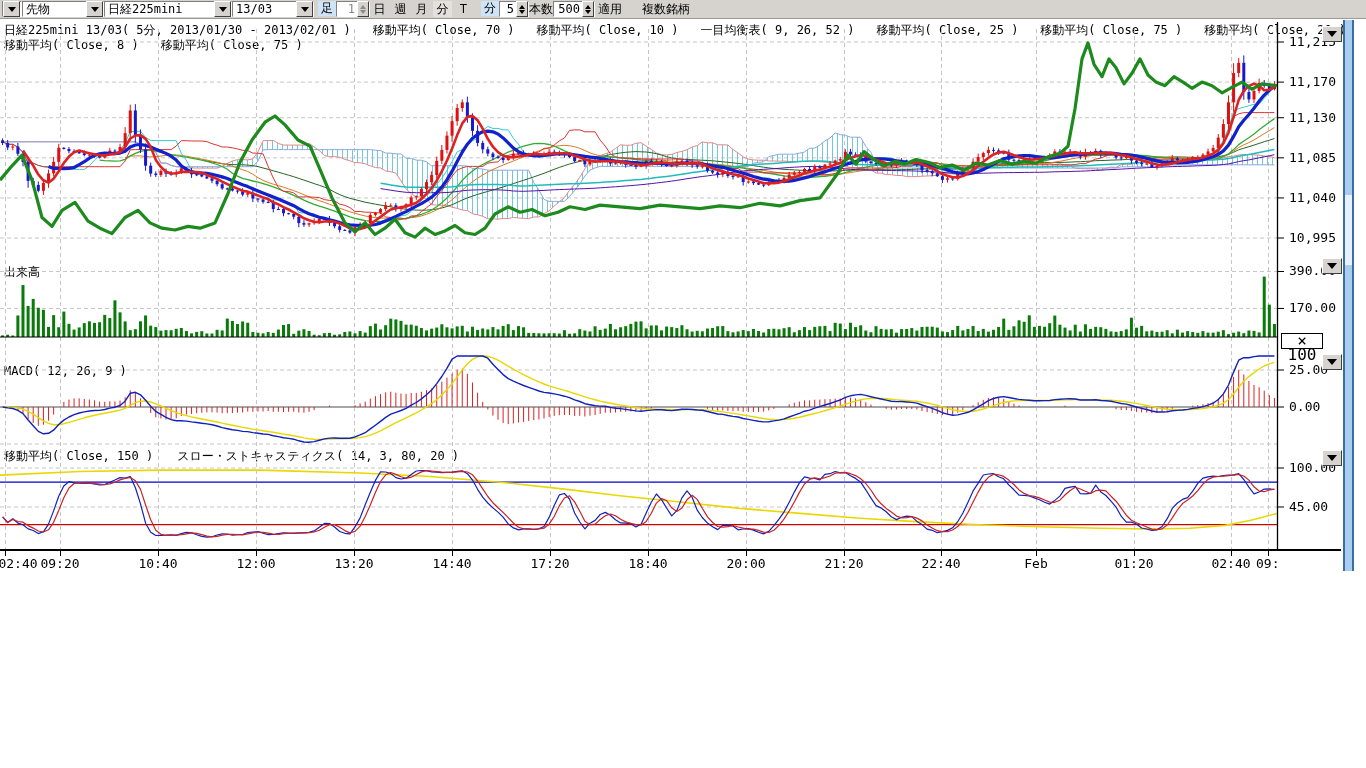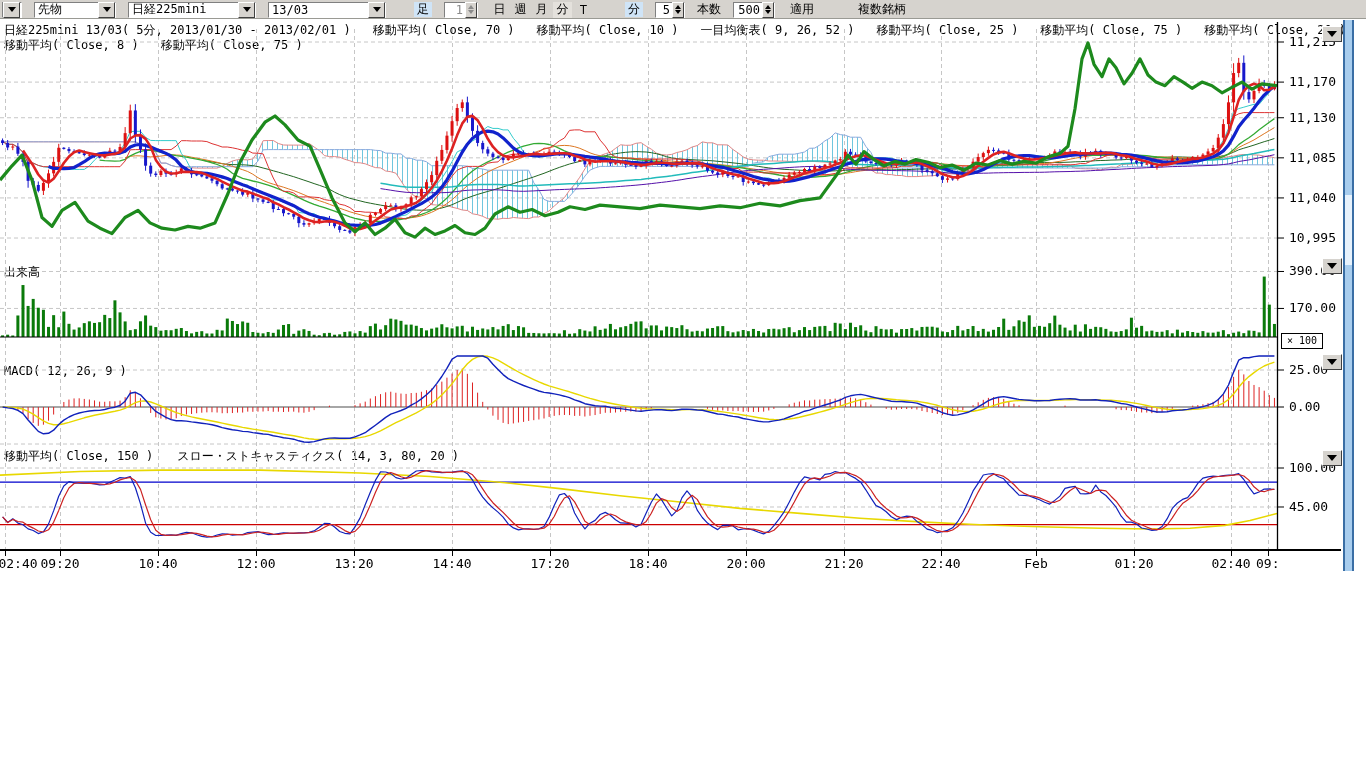--- a/index.html
+++ b/index.html
@@ -1,20 +1,20 @@
 <!DOCTYPE html>
 <html><head>
 <meta charset="utf-8">
 <style>
   html,body{margin:0;padding:0;background:#fff;}
   #app{position:relative;width:1366px;height:768px;background:#fff;overflow:hidden;
        font-family:"DejaVu Sans Mono",monospace;color:#000;}
   
   #toolbar{position:absolute;left:0;top:0;width:1366px;height:19px;background:#d6d3ce;
-           border-bottom:1px solid #9a9a94;display:flex;align-items:center;gap:12px;
+           border-bottom:1px solid #9a9a94;display:flex;gap:0;
            padding:1px 2px 0 2px;box-sizing:border-box;font-size:12px;}
   .combo{display:flex;align-items:center;height:16px;background:#fff;
          border-top:1px solid #808080;border-left:1px solid #808080;
          border-bottom:1px solid #fff;border-right:1px solid #fff;box-sizing:border-box;}
   .combo .txt{padding:0 3px;white-space:nowrap;overflow:hidden;flex:1;}
   .drop-btn{width:15px;height:14px;background:#d6d3ce;border-top:1px solid #fff;border-left:1px solid #fff;
             border-right:1px solid #404040;border-bottom:1px solid #404040;display:flex;
             align-items:center;justify-content:center;flex:none;}
   .tri-down{width:0;height:0;border-left:4px solid transparent;border-right:4px solid transparent;
             border-top:5px solid #000;}
@@ -38,21 +38,21 @@
         border-right:1px solid #fff;border-bottom:1px solid #fff;background:#e4e1dc;}
   
   .legend-row{position:absolute;left:4px;display:flex;gap:22px;font-size:12px;white-space:nowrap;}
   .ptitle{position:absolute;left:4px;font-size:12px;white-space:nowrap;display:flex;gap:24px;}
   .axis-btn{position:absolute;width:18px;height:14px;background:#d6d3ce;
         border-top:1px solid #fff;border-left:1px solid #fff;
         border-right:1px solid #404040;border-bottom:1px solid #404040;
         display:flex;align-items:center;justify-content:center;}
   .axis-btn .tri-down{border-left-width:5px;border-right-width:5px;border-top-width:6px;}
   #mult-box{position:absolute;left:1281px;top:333px;width:40px;height:14px;background:#fff;
-        border:1px solid #000;font-size:10px;line-height:14px;text-align:center;}
+        border:1px solid #000;font-size:16px;line-height:14px;text-align:center;}
   #vscroll{position:absolute;left:1343px;top:20px;width:11px;height:551px;background:#a8cdee;
         border-left:2px solid #3a6ea5;border-right:2px solid #3a6ea5;box-sizing:border-box;}
   #vscroll .thumb{position:absolute;left:0;top:175px;width:7px;height:70px;background:#e7f2fc;}
   #chart-svg{position:absolute;left:0;top:19px;}
 </style>
 </head>
 <body>
 <div id="app">
 
   <div id="toolbar">
@@ -66,21 +66,21 @@
       <div class="drop-btn">
           <div class="tri-down"></div>
         </div>
     </div>
     <div class="combo" style="width:128px">
       <span class="txt">日経225mini</span>
       <div class="drop-btn">
           <div class="tri-down"></div>
         </div>
     </div>
-    <div class="combo" style="width:118px">
+    <div class="combo" style="width:82px">
       <span class="txt">13/03</span>
       <div class="drop-btn">
           <div class="tri-down"></div>
         </div>
     </div>
     <span style="width:4px"></span>
     <span class="tlabel">足</span>
     <div class="spin disabled" style="width:34px">
       <span class="val">1</span>
       <div class="handle">

